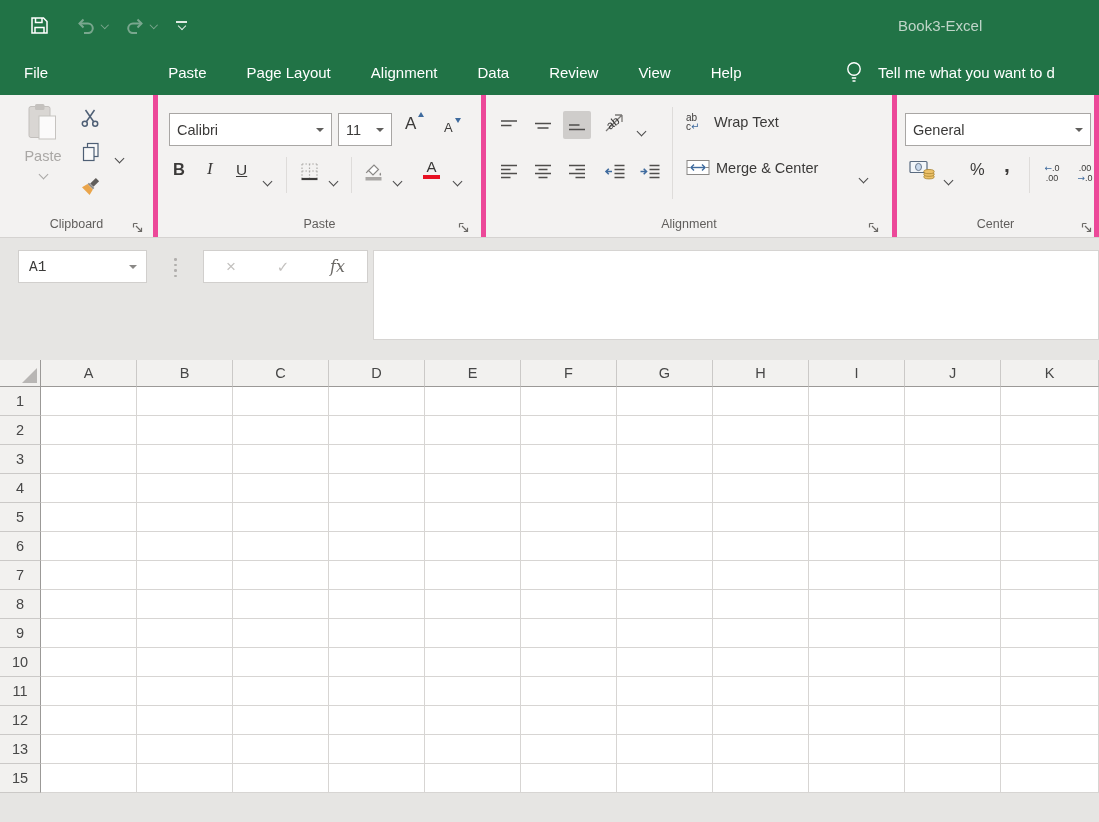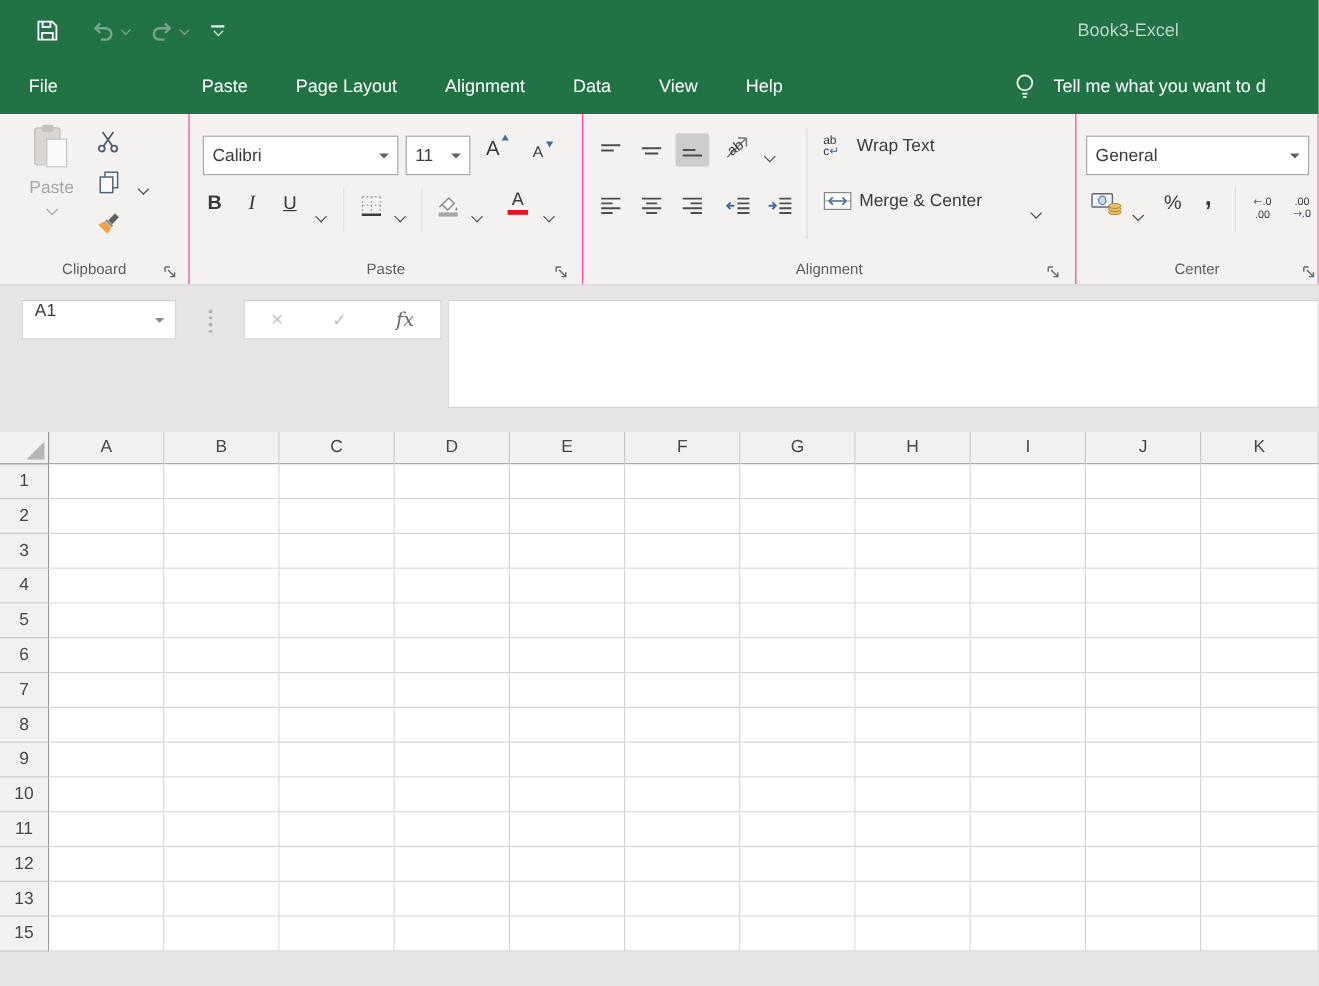--- a/index.html
+++ b/index.html
@@ -27,21 +27,21 @@
   #tab-list{display:flex;align-items:stretch;}
   .tab{display:flex;align-items:center;padding:0 16px;margin-right:8px;color:#fff;
        font-size:15px;cursor:default;}
   .tab.active{background:#f5f4f2;color:#217346;margin-top:48px;}
   .tellme{position:absolute;left:845px;top:0;height:45px;display:flex;align-items:center;
           gap:15px;color:#fff;font-size:15px;white-space:nowrap;}
 
   
   .ribbon{height:143px;background:#f3f2f1;position:relative;border-bottom:1px solid #d5d3d1;
           box-sizing:border-box;overflow:hidden;}
-  .rgroup{position:absolute;top:0;height:142px;border-right:1px solid #ec4899;box-sizing:border-box;}
+  .rgroup{position:absolute;top:0;height:142px;border-right:5px solid #ec4899;box-sizing:border-box;}
   #g-clip{left:0;width:158px;}
   #g-font{left:158px;width:328px;}
   #g-align{left:486px;width:411px;}
   #g-num{left:897px;width:202px;}
   .rg-label{position:absolute;bottom:6px;left:0;right:0;text-align:center;font-size:12.5px;
             color:#605e5c;}
   .launcher{position:absolute;bottom:7px;width:11px;height:11px;}
   .abs{position:absolute;}
   .fsep{position:absolute;top:62px;height:36px;width:1px;background:#dedcda;}
 
@@ -88,22 +88,22 @@
 
   
   .pct{font-size:16.5px;color:#3b3a39;}
   .cma{font-size:21px;font-weight:600;color:#3b3a39;}
   .incdec{position:absolute;font-size:9px;line-height:10px;color:#3b3a39;text-align:center;
           width:28px;white-space:nowrap;}
 
   
   .fzone{height:120px;background:#e6e5e3;position:relative;}
   .namebox{position:absolute;left:18px;top:12px;width:129px;height:33px;background:#fff;
-           border:1px solid #d1cfcd;box-sizing:border-box;display:flex;align-items:flex-start;
-           padding-left:10px;font-size:14.5px;color:#3b3a39;}
+           border:1px solid #d1cfcd;box-sizing:border-box;display:flex;align-items:center;
+           padding-left:10px;font-size:14.5px;color:#3b3a39;font-family:Liberation Mono, monospace;}
   .namebox .arr{position:absolute;right:9px;top:50%;margin-top:-2px;width:0;height:0;
            border-left:4px solid transparent;border-right:4px solid transparent;
            border-top:4.5px solid #8a8886;}
   .nbhandle{position:absolute;left:174px;top:20px;display:flex;flex-direction:column;gap:3px;}
   .nbhandle i{width:2.5px;height:2.5px;background:#b1afad;border-radius:50%;}
   .fxbox{position:absolute;left:203px;top:12px;width:165px;height:33px;background:#fff;
          border:1px solid #d1cfcd;box-sizing:border-box;display:flex;align-items:center;
          justify-content:space-between;padding:0 22px;}
   .fx-x{font-size:17px;color:#c3c1bf;}
   .fx-ck{font-size:15px;color:#c3c1bf;}
@@ -178,20 +178,21 @@
   </div>
 
   <div class="tabrow">
     <div id="tab-list">
         <div class="tab">File</div>
         <div class="tab active">Home</div>
         <div class="tab">Paste</div>
         <div class="tab">Page Layout</div>
         <div class="tab">Alignment</div>
         <div class="tab">Data</div>
+        <div class="tab">Review</div>
         <div class="tab">View</div>
         <div class="tab">Help</div>
       </div>
     <div class="tellme">
       <svg width="18" height="26" viewBox="0 0 18 26" fill="none" stroke="#ffffff" stroke-width="1.4">
         <circle cx="9" cy="9" r="6.2"></circle>
           <path d="M6.8 18 h4.4 M7.5 21 h3"></path>
       </svg>
       <span>Tell me what you want to d</span>
     </div>

